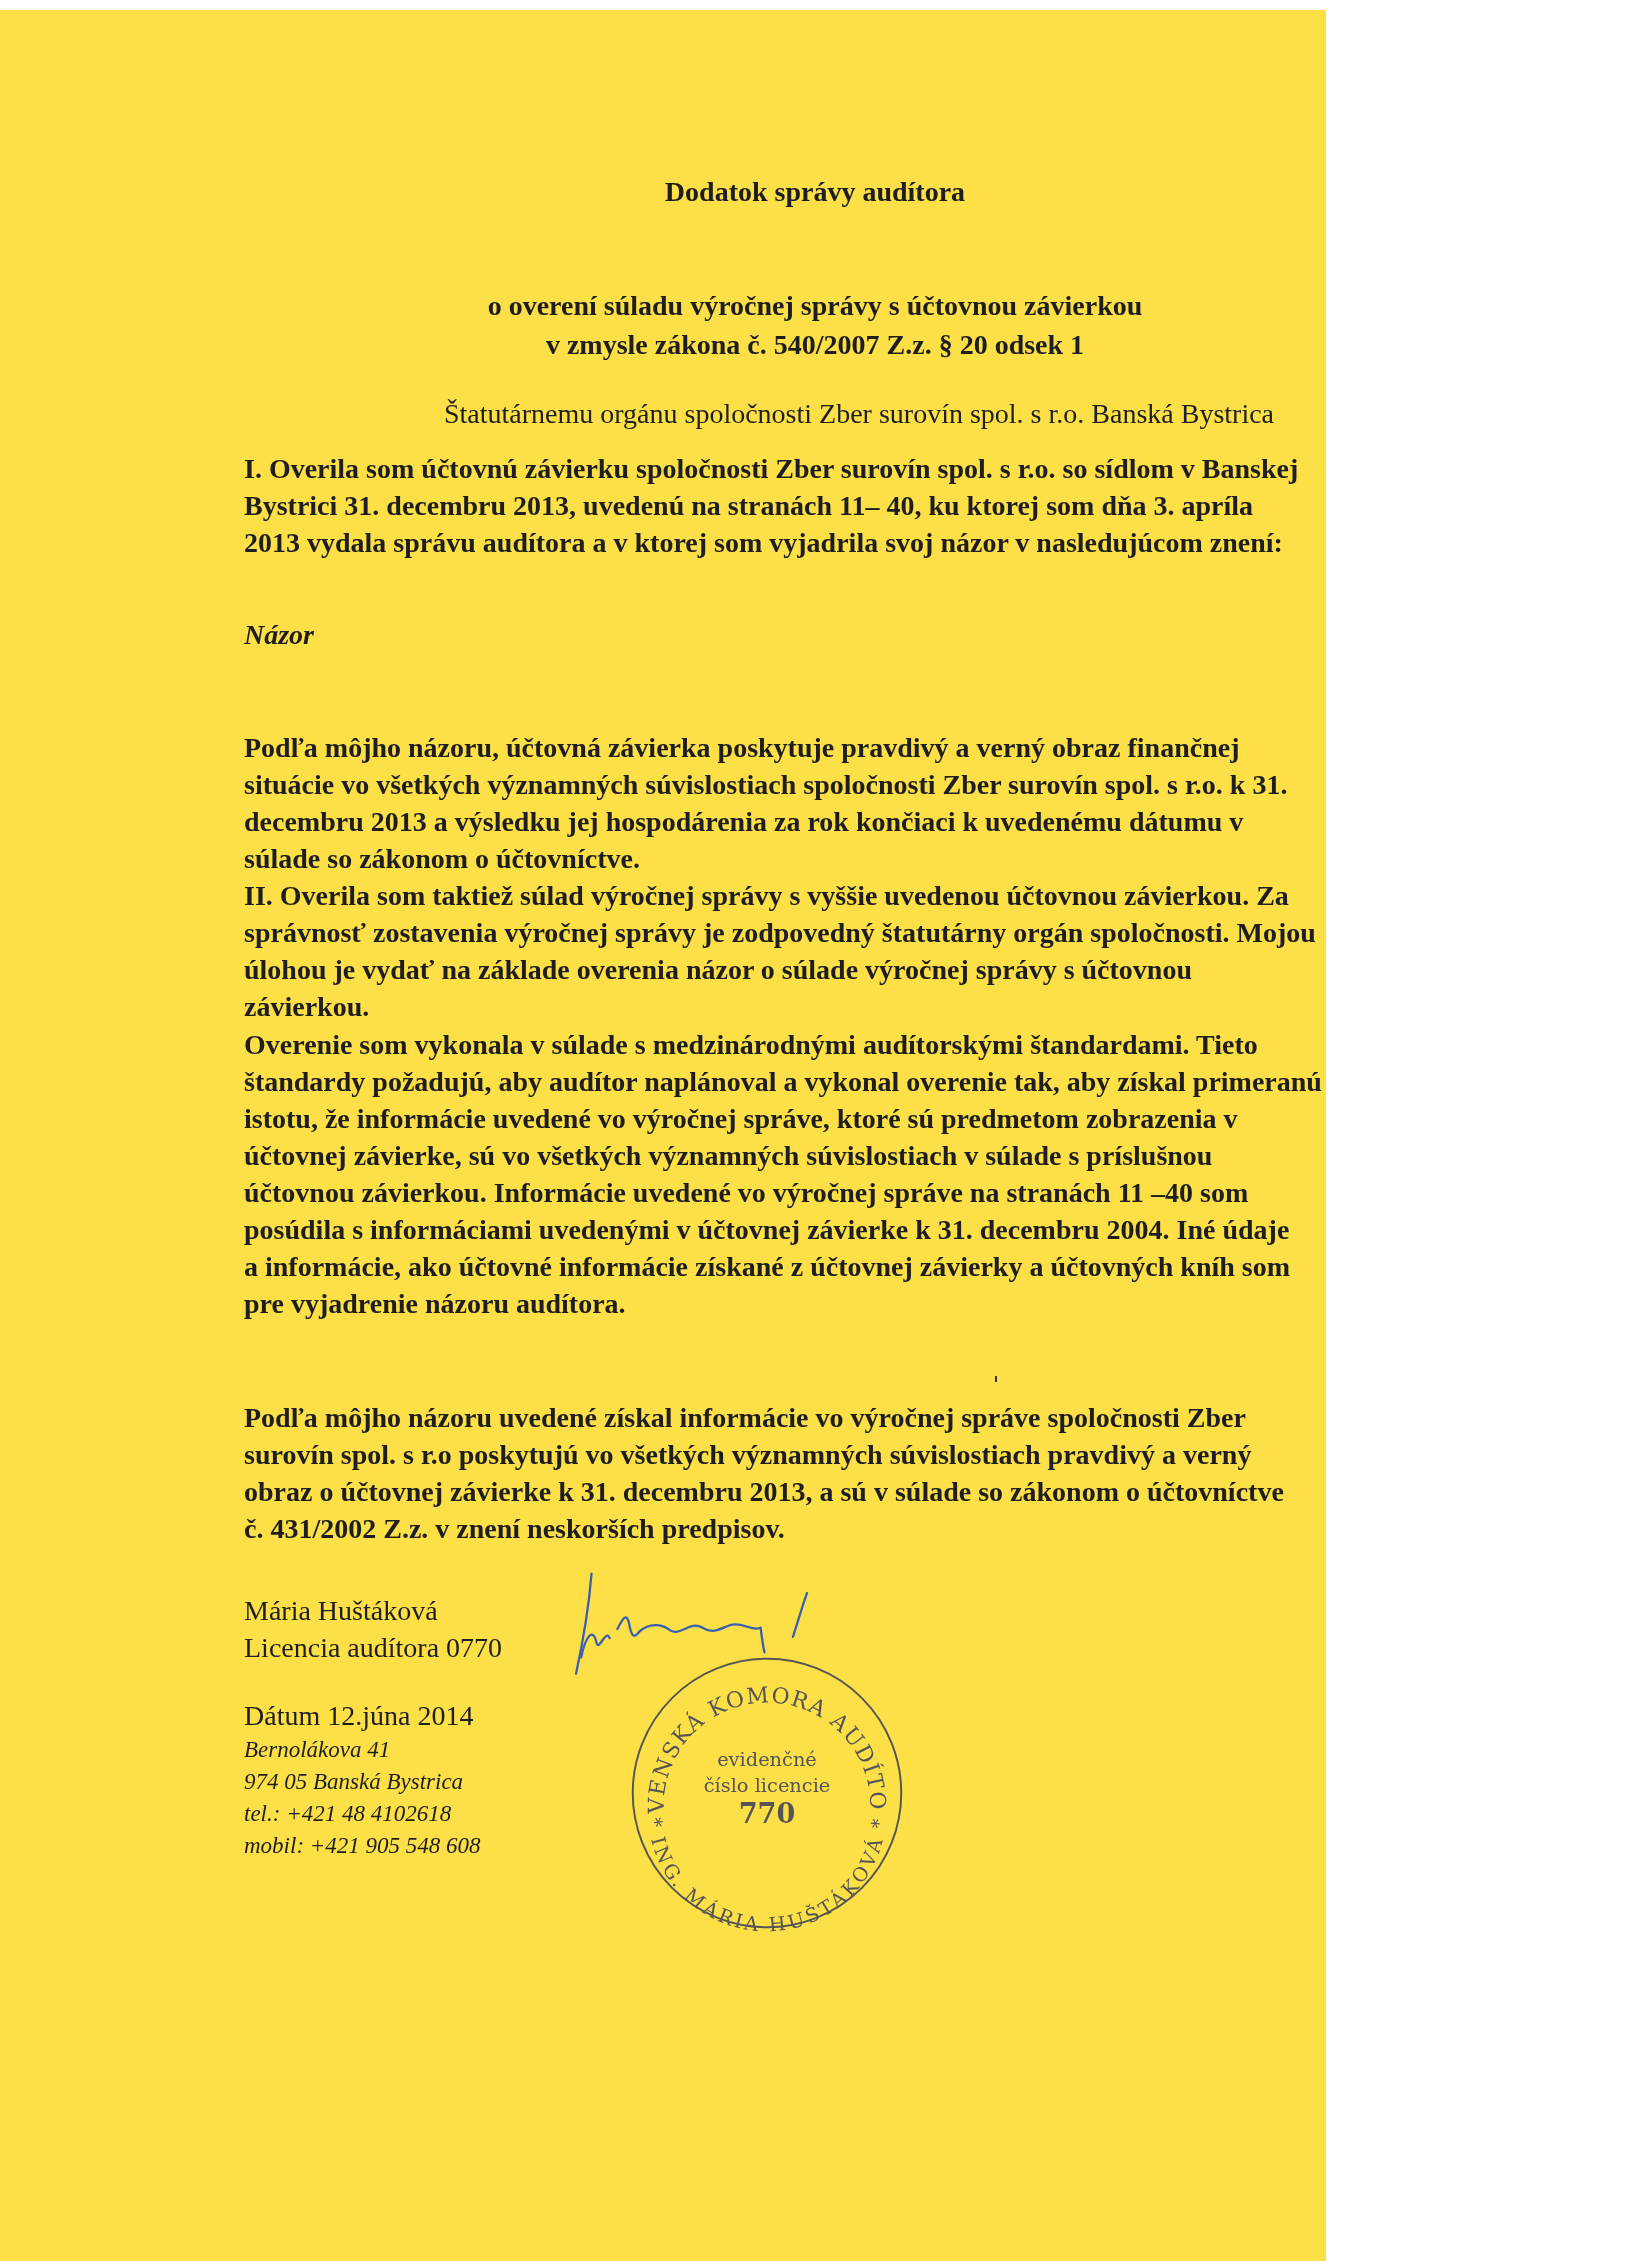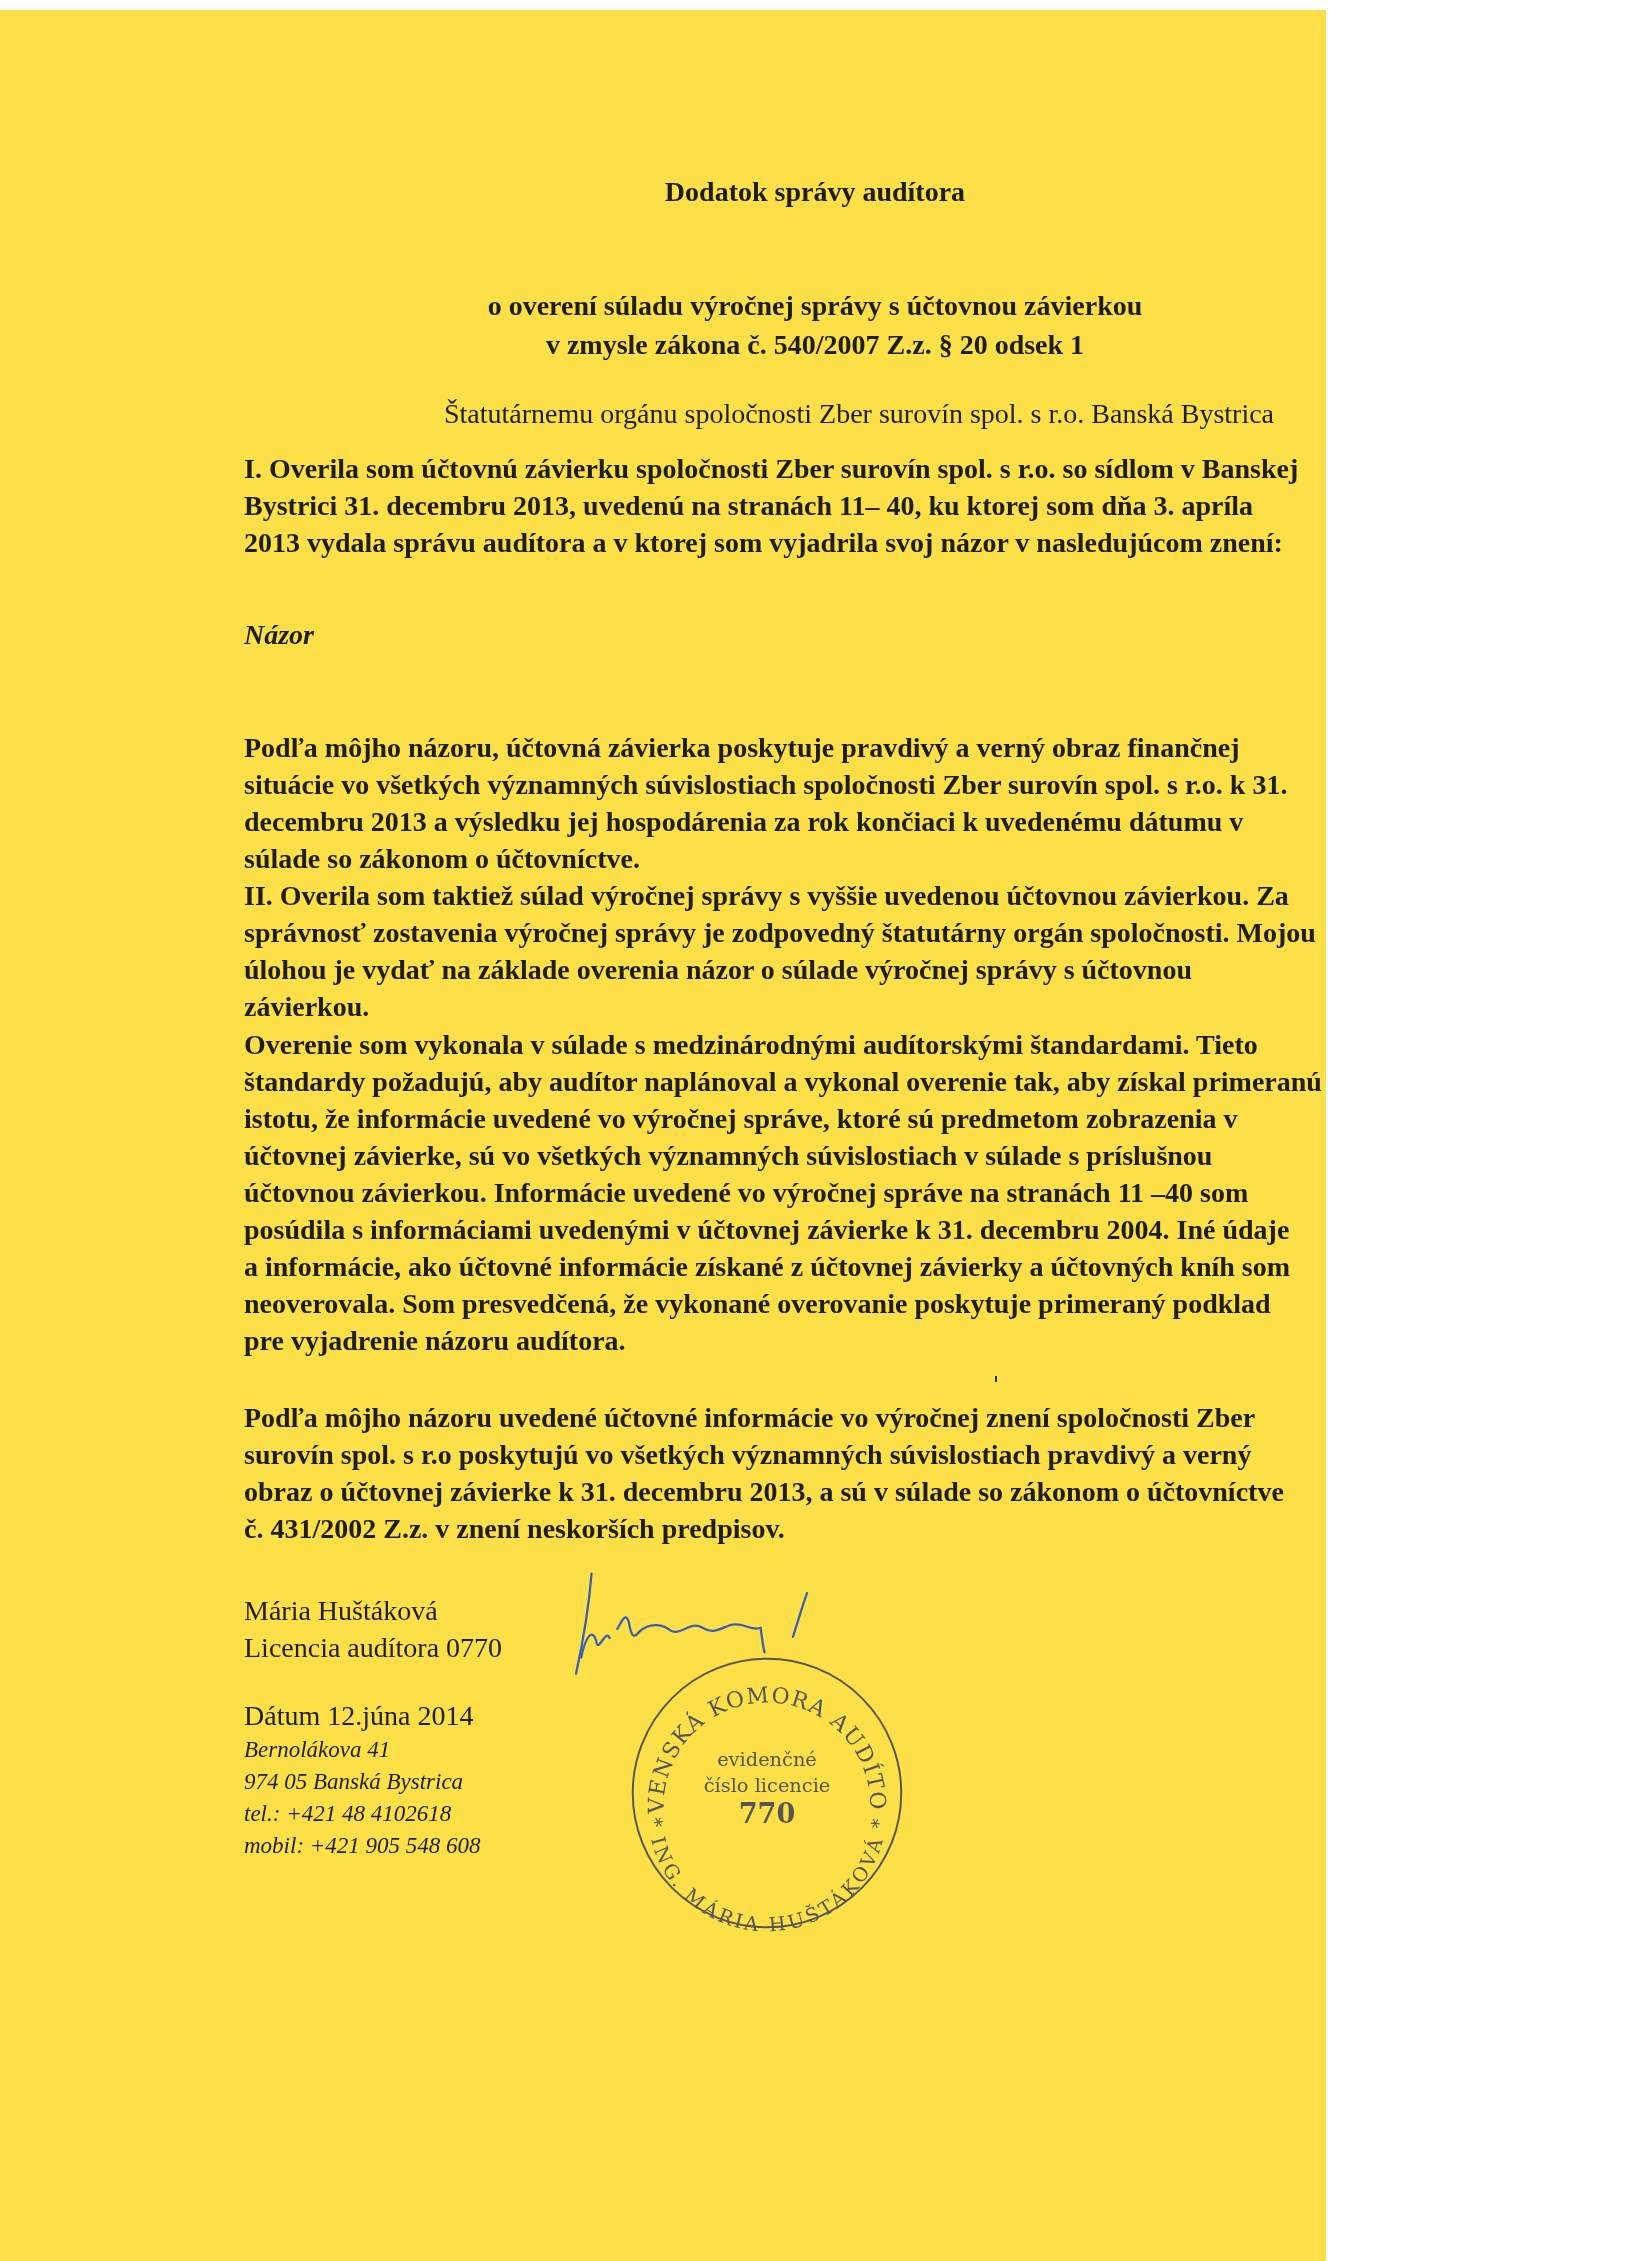--- a/index.html
+++ b/index.html
@@ -63,28 +63,27 @@
   </p>
 
   <p class="para" id="p4">
     <span class="line">Overenie som vykonala v súlade s medzinárodnými audítorskými štandardami. Tieto</span>
     <span class="line">štandardy požadujú, aby audítor naplánoval a vykonal overenie tak, aby získal primeranú</span>
     <span class="line">istotu, že informácie uvedené vo výročnej správe, ktoré sú predmetom zobrazenia v</span>
     <span class="line">účtovnej závierke, sú vo všetkých významných súvislostiach v súlade s príslušnou</span>
     <span class="line">účtovnou závierkou. Informácie uvedené vo výročnej správe na stranách 11 –40 som</span>
     <span class="line">posúdila s informáciami uvedenými v účtovnej závierke k 31. decembru 2004. Iné údaje</span>
     <span class="line">a informácie, ako účtovné informácie získané z účtovnej závierky a účtovných kníh som</span>
-    <span class="line">neoverovala. Som presvedčená, že vykonané overovanie poskytuje primeraný podklad</span>
     <span class="line">pre vyjadrenie názoru audítora.</span>
   </p>
 
   <div class="stray-dot"></div>
 
   <p class="para" id="p5">
-    <span class="line">Podľa môjho názoru uvedené účtovné informácie vo výročnej znení spoločnosti Zber</span>
+    <span class="line">Podľa môjho názoru uvedené získal informácie vo výročnej správe spoločnosti Zber</span>
     <span class="line">surovín spol. s r.o poskytujú vo všetkých významných súvislostiach pravdivý a verný</span>
     <span class="line">obraz o účtovnej závierke k 31. decembru 2013, a sú v súlade so zákonom o účtovníctve</span>
     <span class="line">č. 431/2002 Z.z. v znení neskorších predpisov.</span>
   </p>
 
   <div class="sig-block">
     <div>Mária Huštáková</div>
     <div>Licencia audítora 0770</div>
   </div>
 

